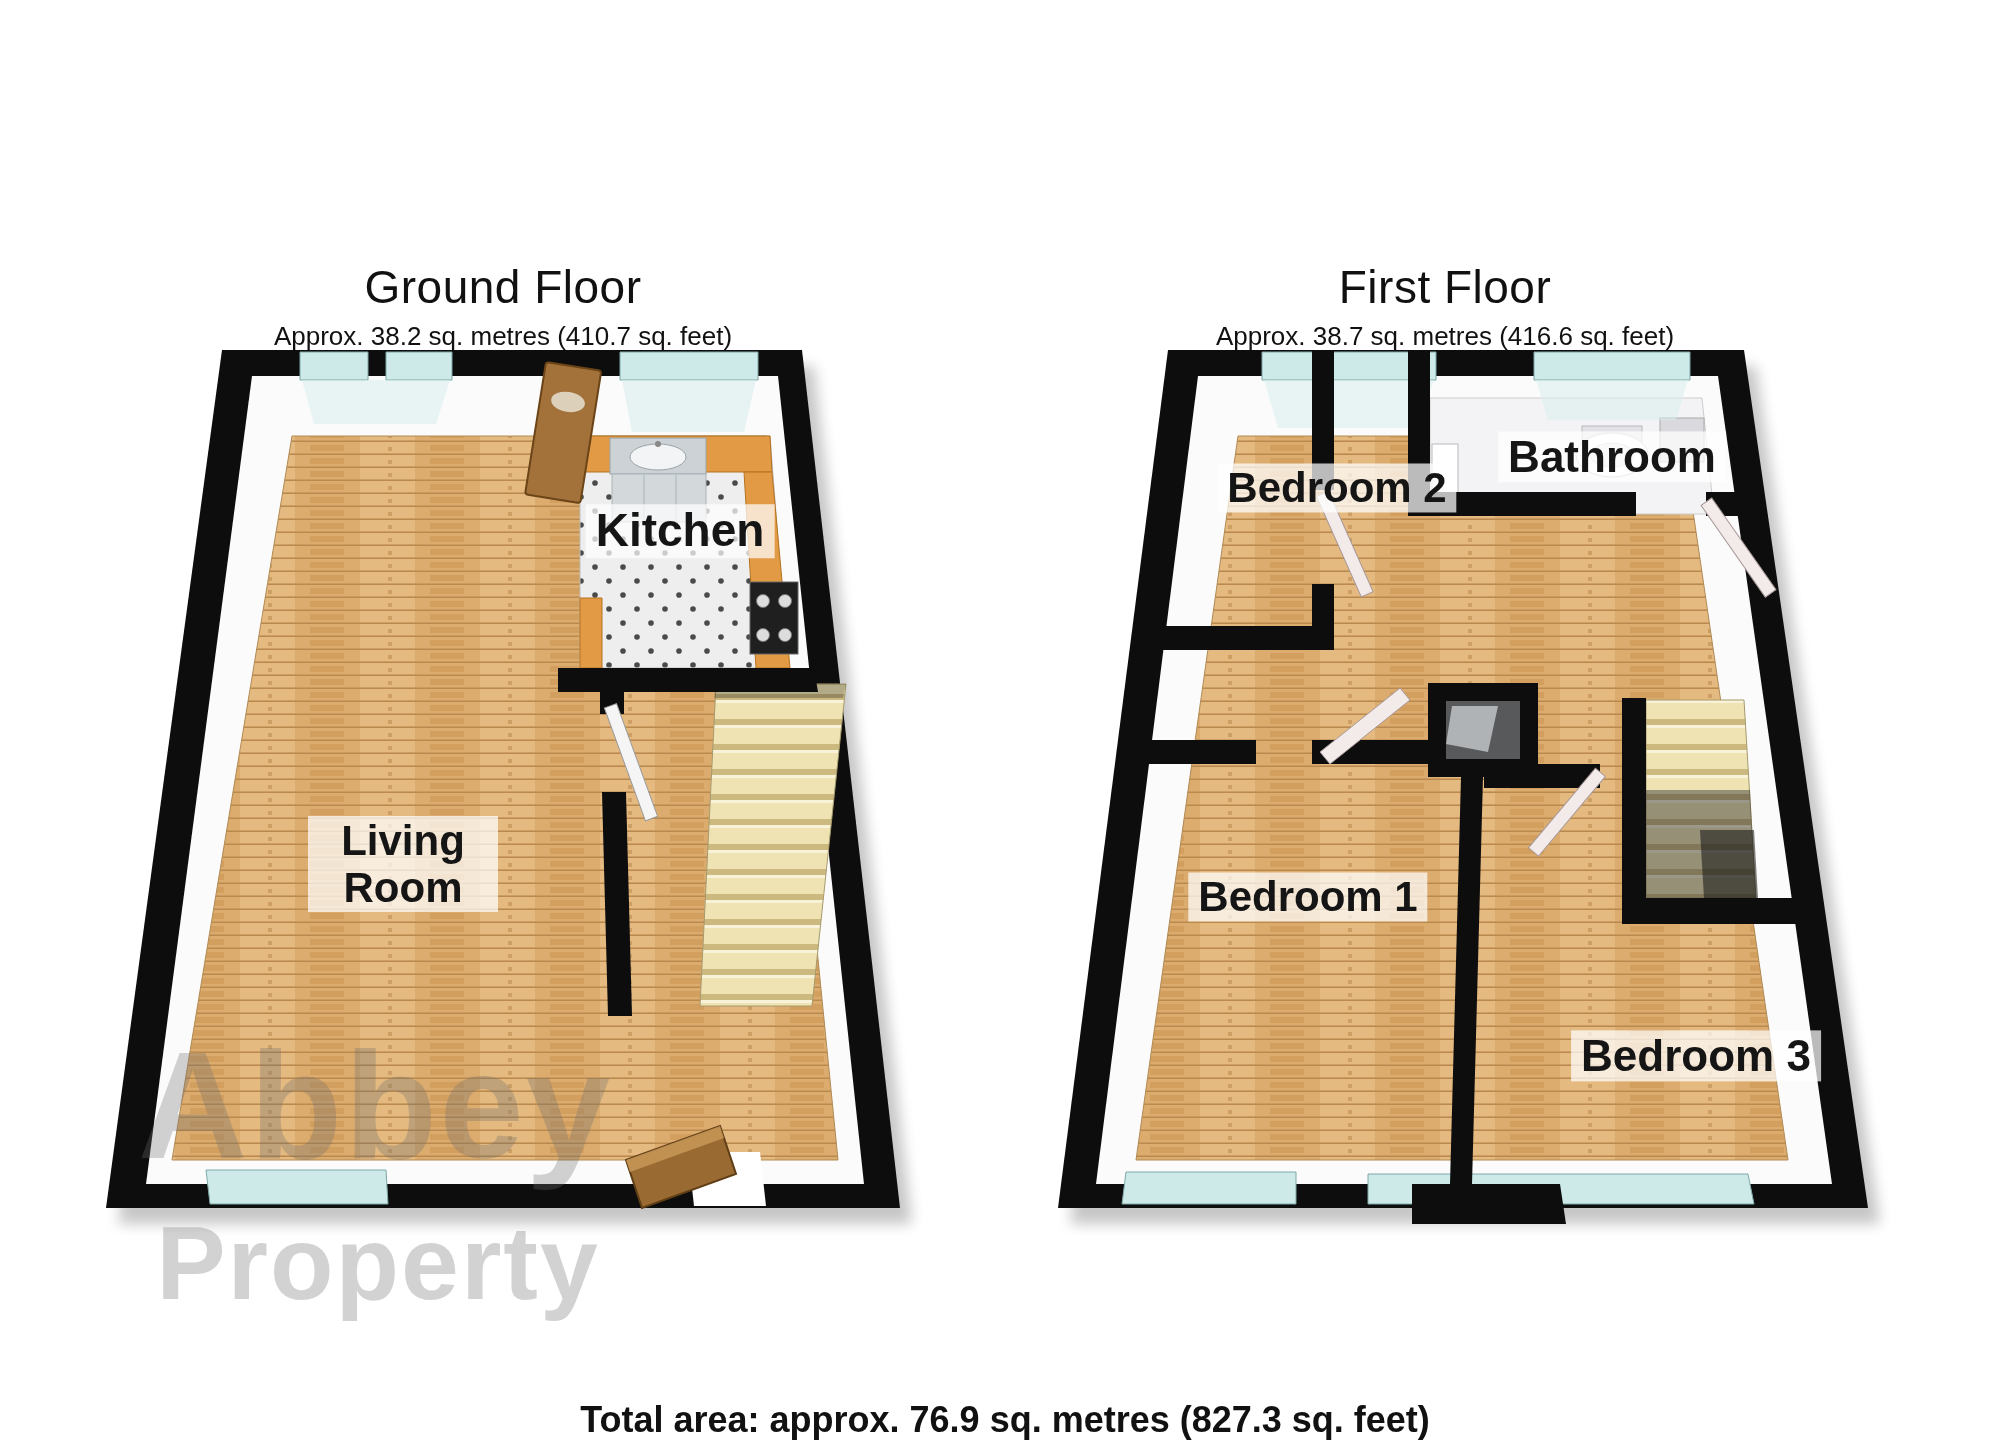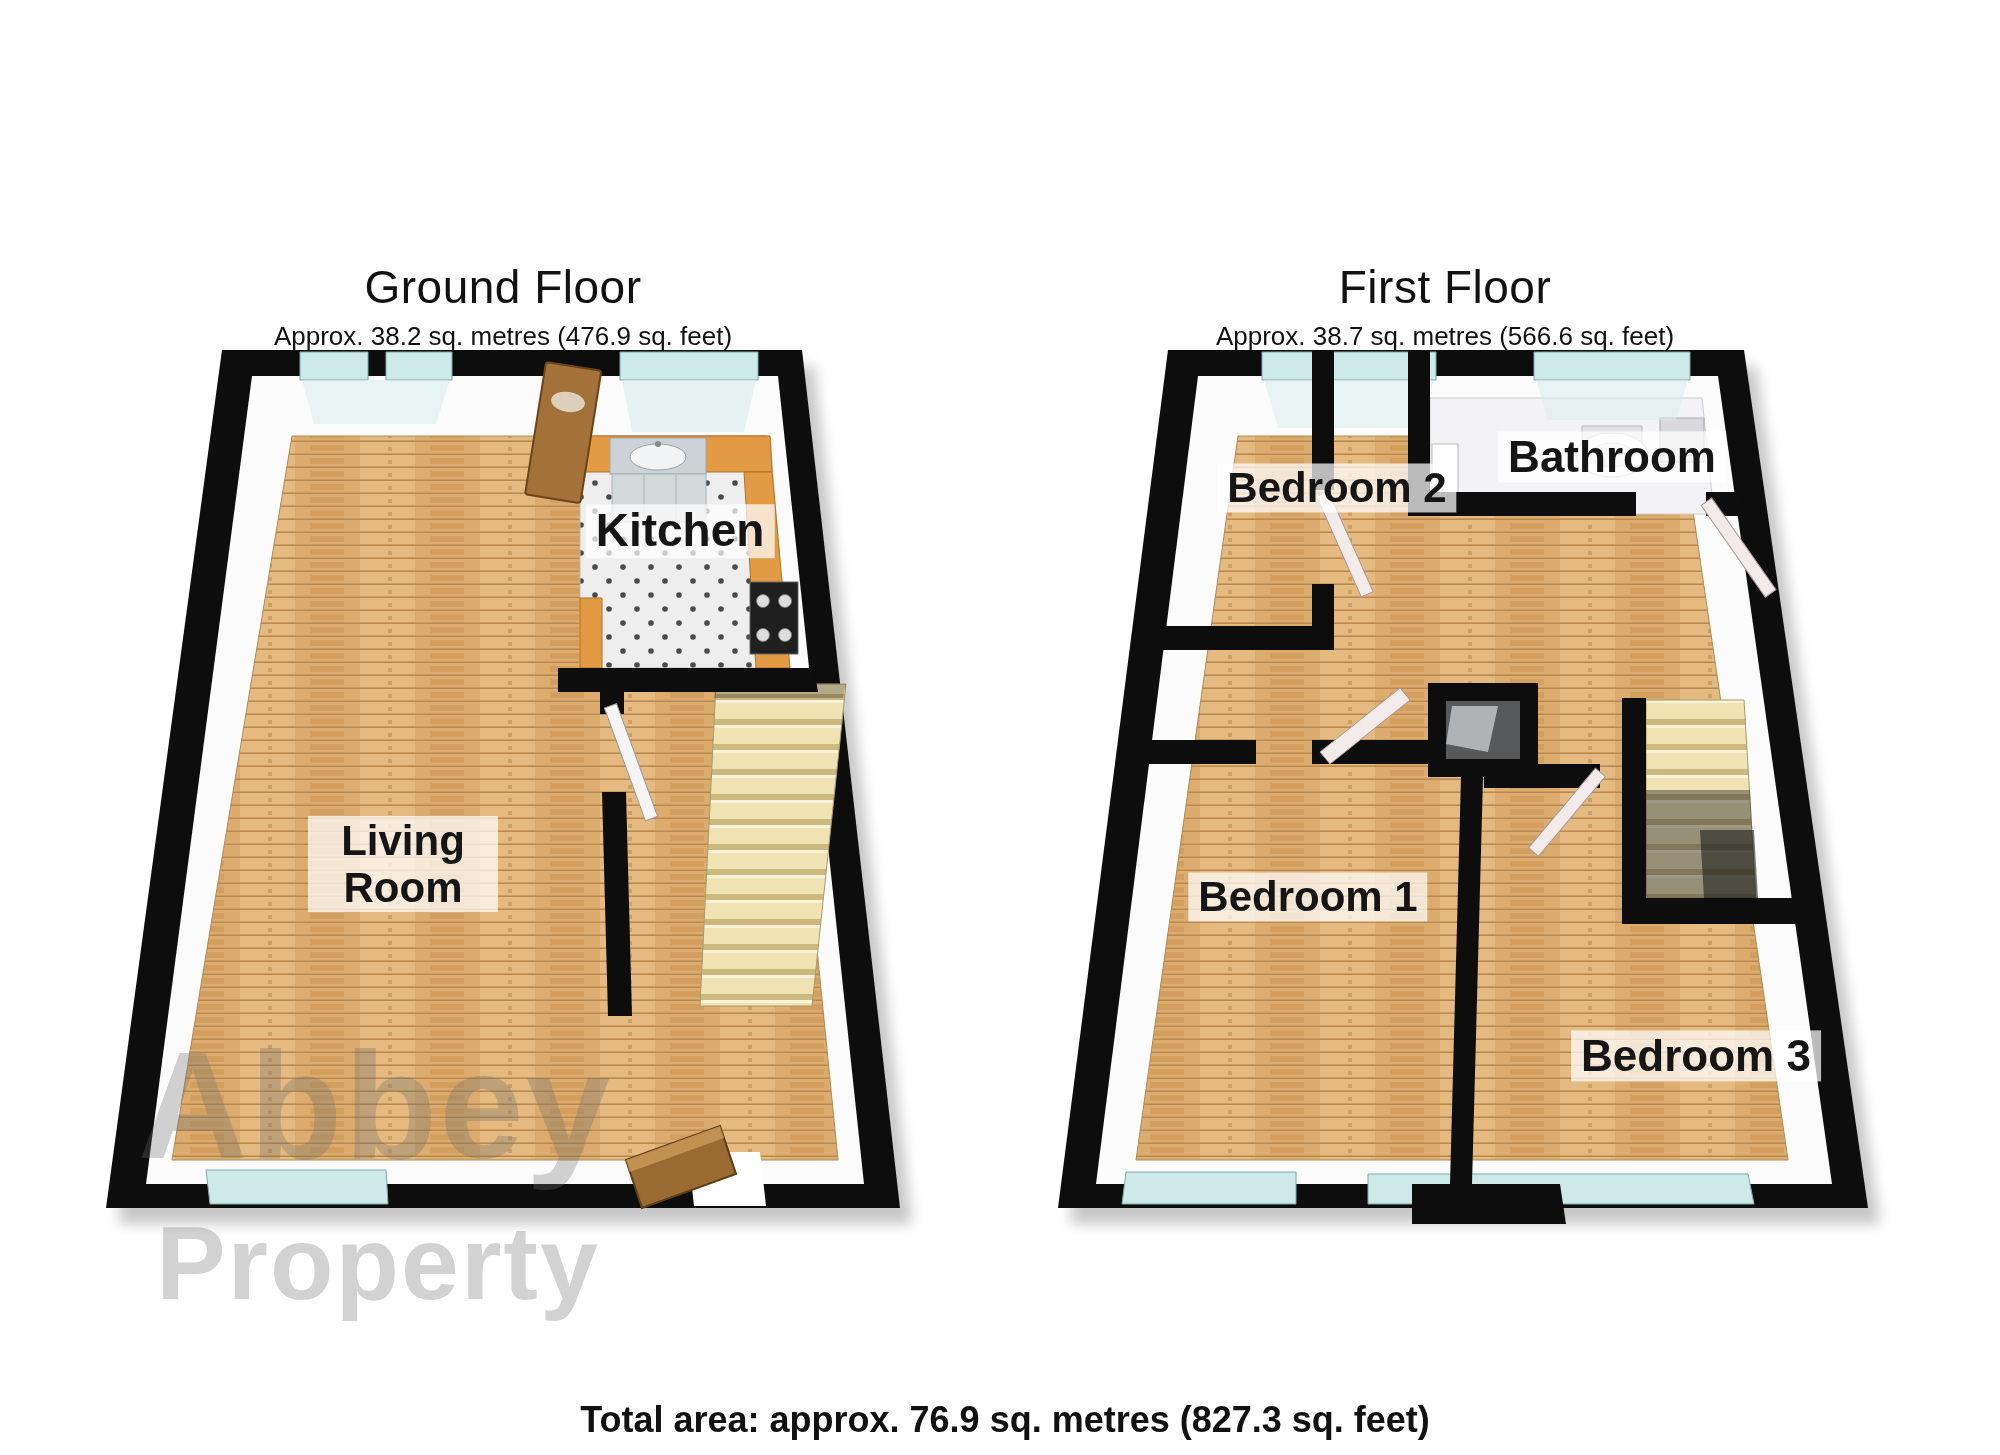--- a/index.html
+++ b/index.html
@@ -157,23 +157,23 @@
       <rect x="1700" y="502" width="13" height="112" fill="#f3eaea" stroke="#a89898" transform="rotate(-35 1706 502)"></rect>
       <polygon points="1320,752 1400,688 1410,700 1330,764" fill="#f3eaea" stroke="#a89898"></polygon>
       <rect x="1594" y="772" width="13" height="104" fill="#f3eaea" stroke="#a89898" transform="rotate(40 1600 772)"></rect>
     </g>
   </svg>
 
   <div class="watermark wm1" style="left:375px;top:1105px;">Abbey</div>
   <div class="watermark wm2" style="left:378px;top:1263px;">Property</div>
 
   <div class="floor-title" style="left:503px;top:287px;">Ground Floor</div>
-  <div class="floor-subtitle" style="left:503px;top:336px;">Approx. 38.2 sq. metres (476.9 sq. feet)</div>
+  <div class="floor-subtitle" style="left:503px;top:336px;">Approx. 38.2 sq. metres (410.7 sq. feet)</div>
   <div class="floor-title" style="left:1445px;top:287px;">First Floor</div>
-  <div class="floor-subtitle" style="left:1445px;top:336px;">Approx. 38.7 sq. metres (566.6 sq. feet)</div>
+  <div class="floor-subtitle" style="left:1445px;top:336px;">Approx. 38.7 sq. metres (416.6 sq. feet)</div>
 
   <div class="room-label fs46" style="left:672px;top:531px;">Kitchen</div>
   <div class="room-label fs42 wrap" style="left:403px;top:864px;">Living Room</div>
   <div class="room-label fs42" style="left:1337px;top:488px;">Bedroom 2</div>
   <div class="room-label fs44" style="left:1612px;top:457px;text-align:center;">Bathroom</div>
   <div class="room-label fs42" style="left:1308px;top:897px;">Bedroom 1</div>
   <div class="room-label fs44" style="left:1696px;top:1012px;margin-top:44px;">Bedroom 3</div>
 
   <div class="footer-total" style="left:1005px;top:1420px;">Total area: approx. 76.9 sq. metres (827.3 sq. feet)</div>
 </div>

